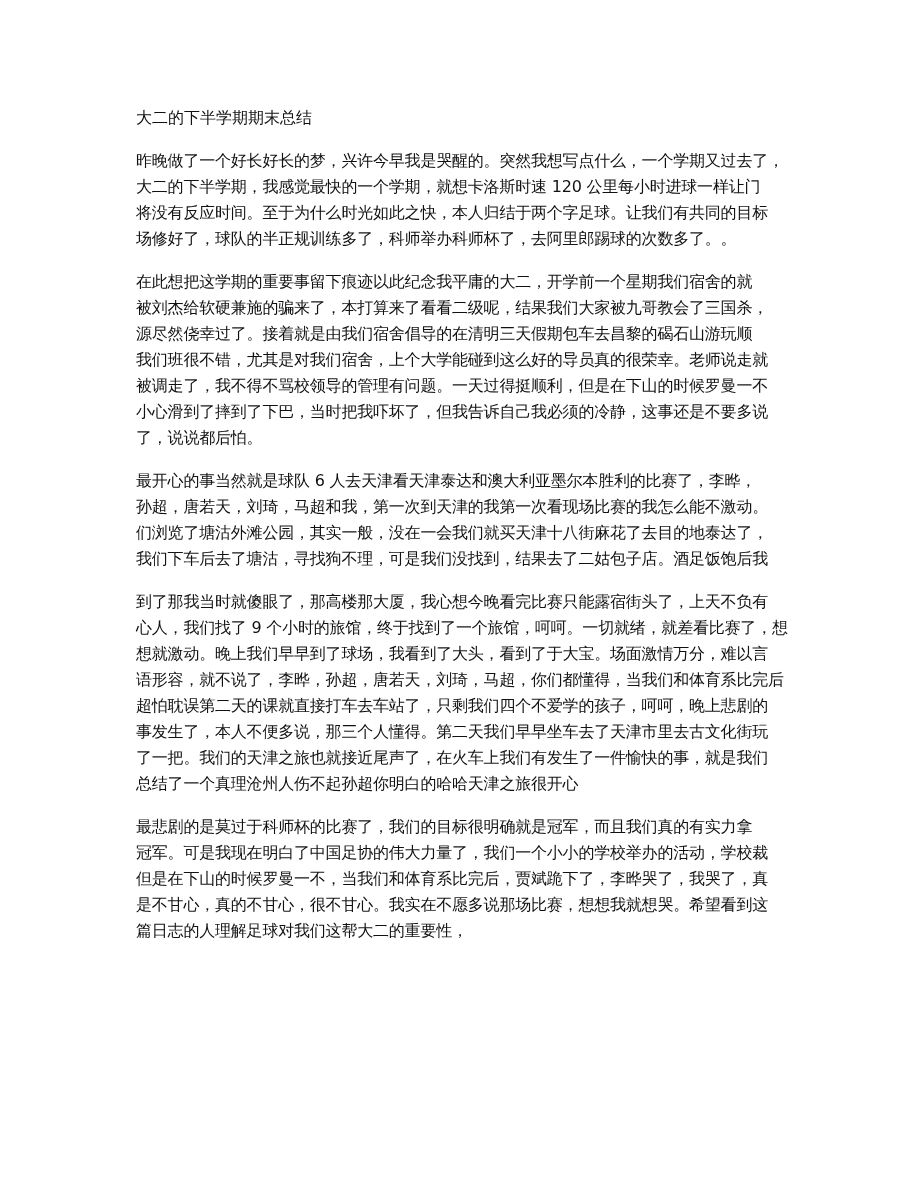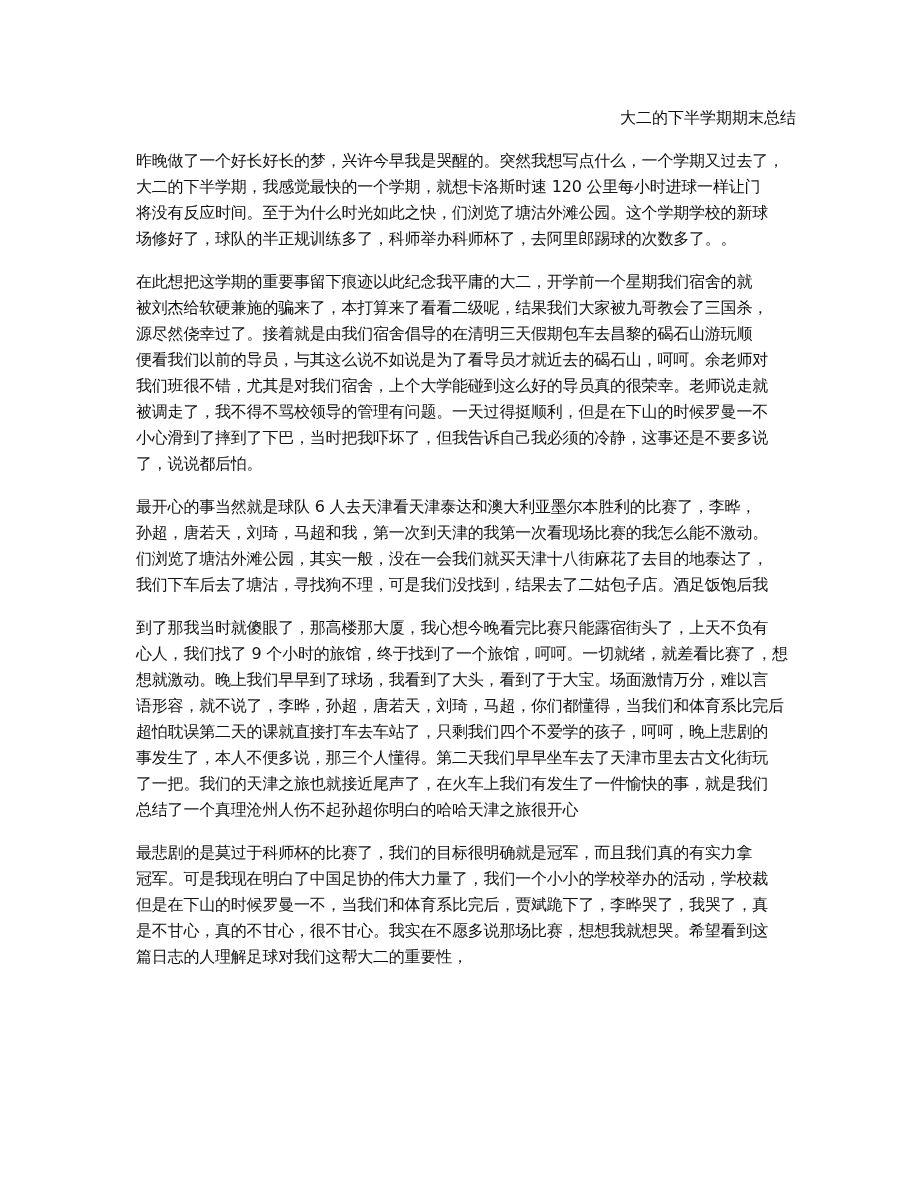--- a/index.html
+++ b/index.html
@@ -1,40 +1,39 @@
 <!DOCTYPE html>
 <html><head>
 <meta charset="utf-8">
 <style>
   html, body { margin: 0; padding: 0; background: #ffffff; }
   body { width: 920px; height: 1191px; position: relative; overflow: hidden;
          font-family: "DejaVu Sans", sans-serif; color: #111111; }
   .page { position: absolute; left: 136px; top: 106px; width: 660px; }
-  .title { font-size: 16px; line-height: 24px; margin: 0 0 18px 0; white-space: nowrap; text-align: right; }
+  .title { font-size: 16px; line-height: 24px; margin: 0 0 18px 0; white-space: nowrap; }
   .para { margin: 17px 0 17px 0; font-size: 16px; line-height: 26px; }
   .line { display: block; white-space: nowrap; letter-spacing: -0.2px; }
 </style>
 </head>
 <body>
 
 <div class="page">
   <div class="title">大二的下半学期期末总结</div>
 
   <p class="para">
     <span class="line">昨晚做了一个好长好长的梦，兴许今早我是哭醒的。突然我想写点什么，一个学期又过去了，</span>
     <span class="line">大二的下半学期，我感觉最快的一个学期，就想卡洛斯时速 120 公里每小时进球一样让门</span>
-    <span class="line">将没有反应时间。至于为什么时光如此之快，们浏览了塘沽外滩公园。这个学期学校的新球</span>
+    <span class="line">将没有反应时间。至于为什么时光如此之快，本人归结于两个字足球。让我们有共同的目标</span>
     <span class="line">场修好了，球队的半正规训练多了，科师举办科师杯了，去阿里郎踢球的次数多了。。</span>
   </p>
 
   <p class="para">
     <span class="line">在此想把这学期的重要事留下痕迹以此纪念我平庸的大二，开学前一个星期我们宿舍的就</span>
     <span class="line">被刘杰给软硬兼施的骗来了，本打算来了看看二级呢，结果我们大家被九哥教会了三国杀，</span>
     <span class="line">源尽然侥幸过了。接着就是由我们宿舍倡导的在清明三天假期包车去昌黎的碣石山游玩顺</span>
-    <span class="line">便看我们以前的导员，与其这么说不如说是为了看导员才就近去的碣石山，呵呵。余老师对</span>
     <span class="line">我们班很不错，尤其是对我们宿舍，上个大学能碰到这么好的导员真的很荣幸。老师说走就</span>
     <span class="line">被调走了，我不得不骂校领导的管理有问题。一天过得挺顺利，但是在下山的时候罗曼一不</span>
     <span class="line">小心滑到了摔到了下巴，当时把我吓坏了，但我告诉自己我必须的冷静，这事还是不要多说</span>
     <span class="line">了，说说都后怕。</span>
   </p>
 
   <p class="para">
     <span class="line">最开心的事当然就是球队 6 人去天津看天津泰达和澳大利亚墨尔本胜利的比赛了，李晔，</span>
     <span class="line">孙超，唐若天，刘琦，马超和我，第一次到天津的我第一次看现场比赛的我怎么能不激动。</span>
     <span class="line">们浏览了塘沽外滩公园，其实一般，没在一会我们就买天津十八街麻花了去目的地泰达了，</span>

